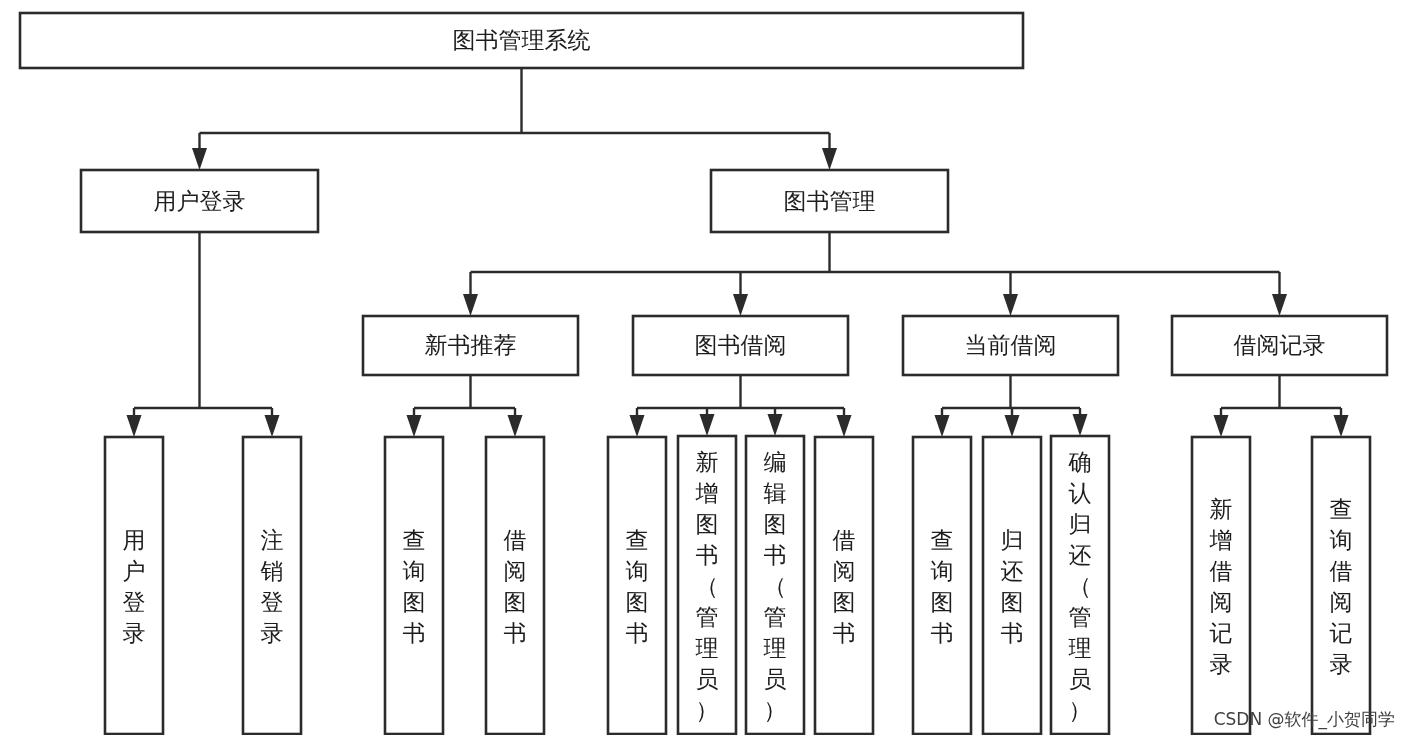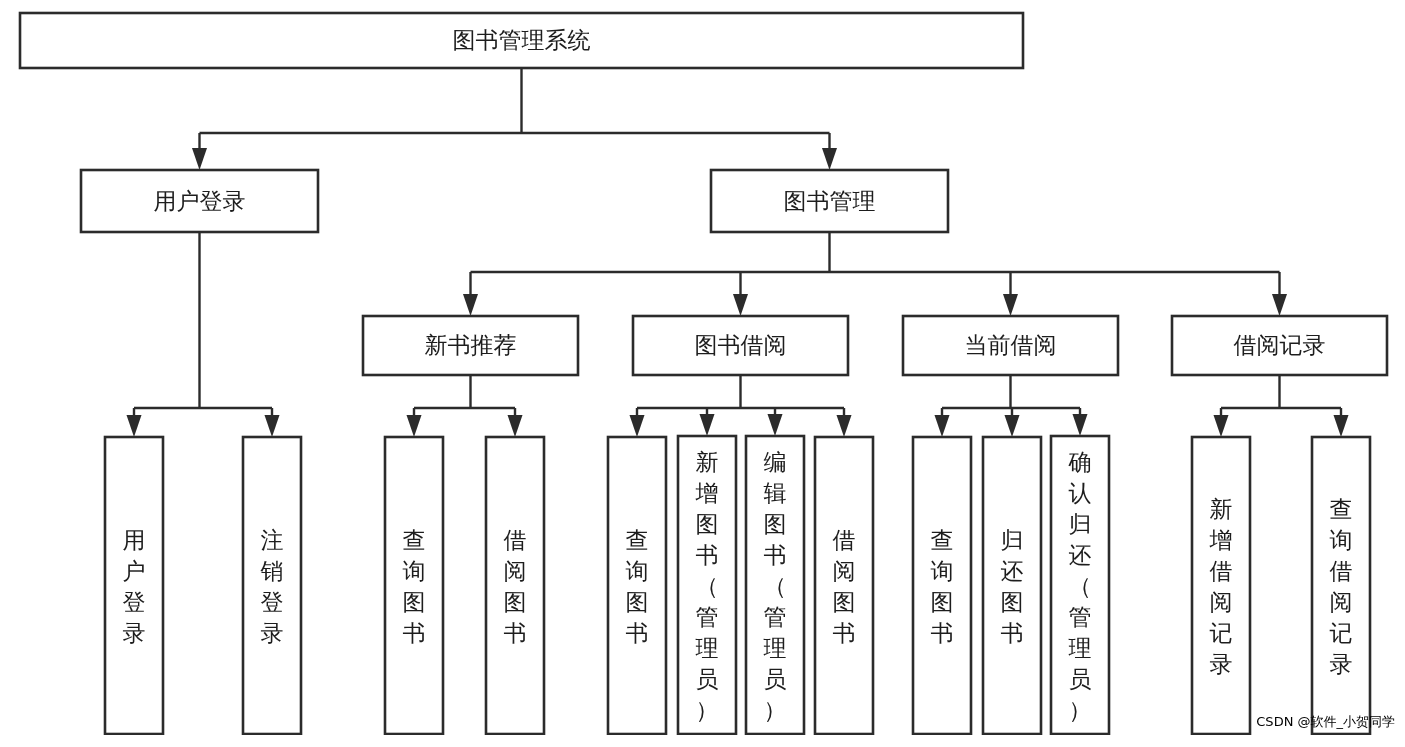--- a/index.html
+++ b/index.html
@@ -51,22 +51,22 @@
   .node-label-v {
     fill: #1d1d1d;
     font-family: "DejaVu Sans", "Liberation Sans", sans-serif;
     font-size: 23px;
     text-anchor: middle;
   }
   .watermark-text {
     position: absolute;
     right: 10px;
     bottom: 4px;
-    color: #000000;
-    font-size: 13px;
+    color: #404040;
+    font-size: 17px;
     font-family: "DejaVu Sans", "Liberation Sans", sans-serif;
     white-space: nowrap;
     user-select: none;
   }
 </style>
 </head>
 <body>
 
 <div id="diagram-root">
   <svg id="tree-svg" viewBox="0 0 1405 747">

